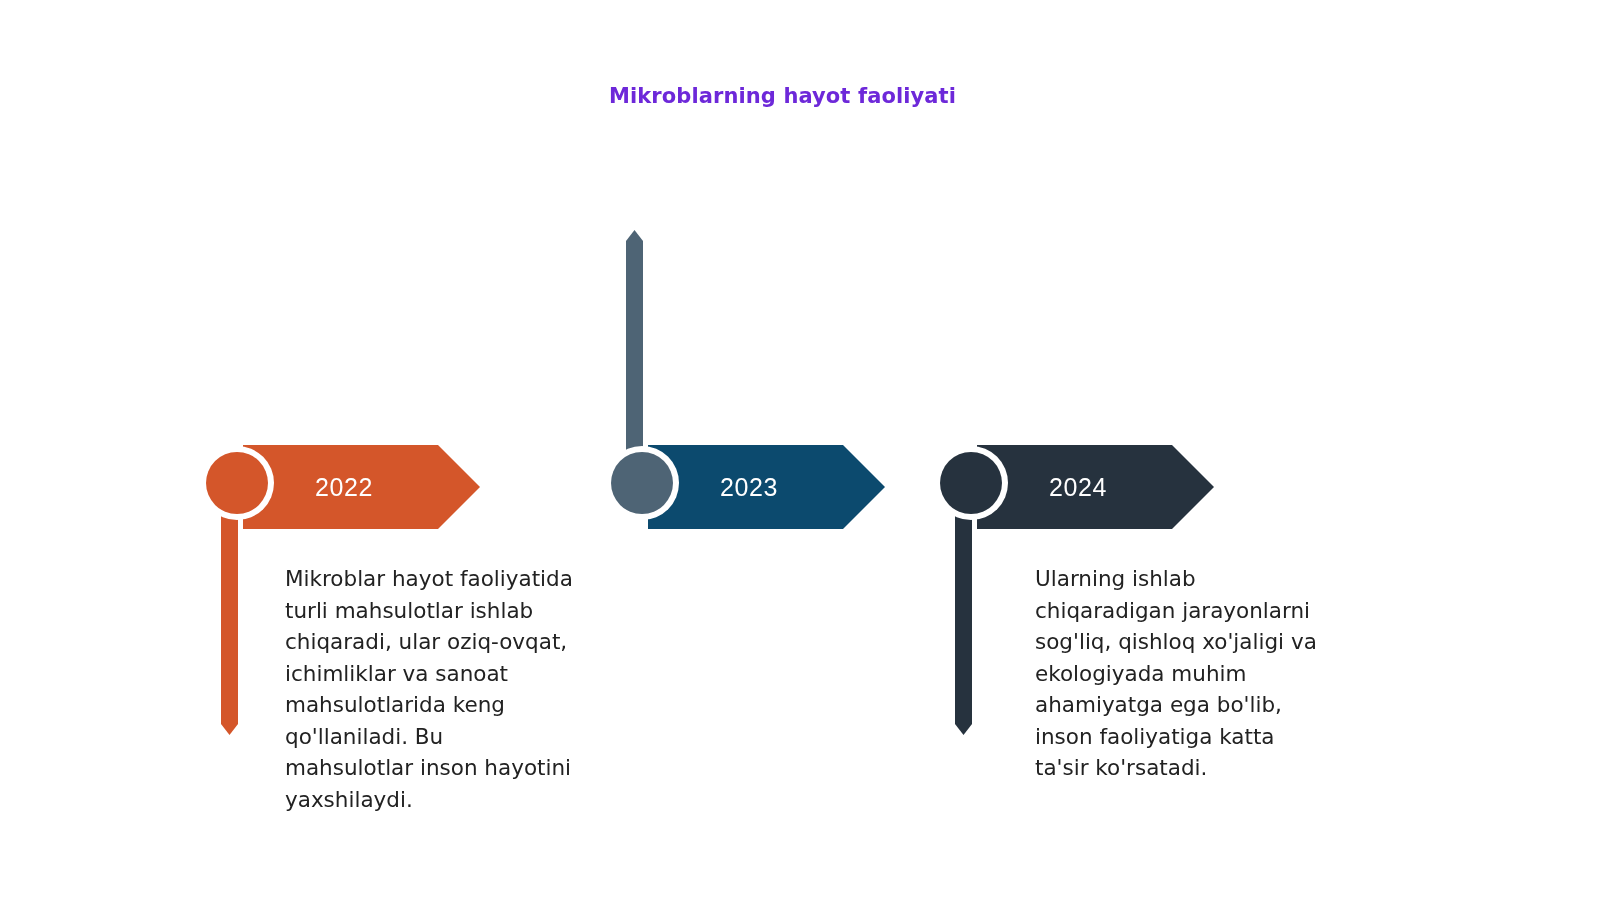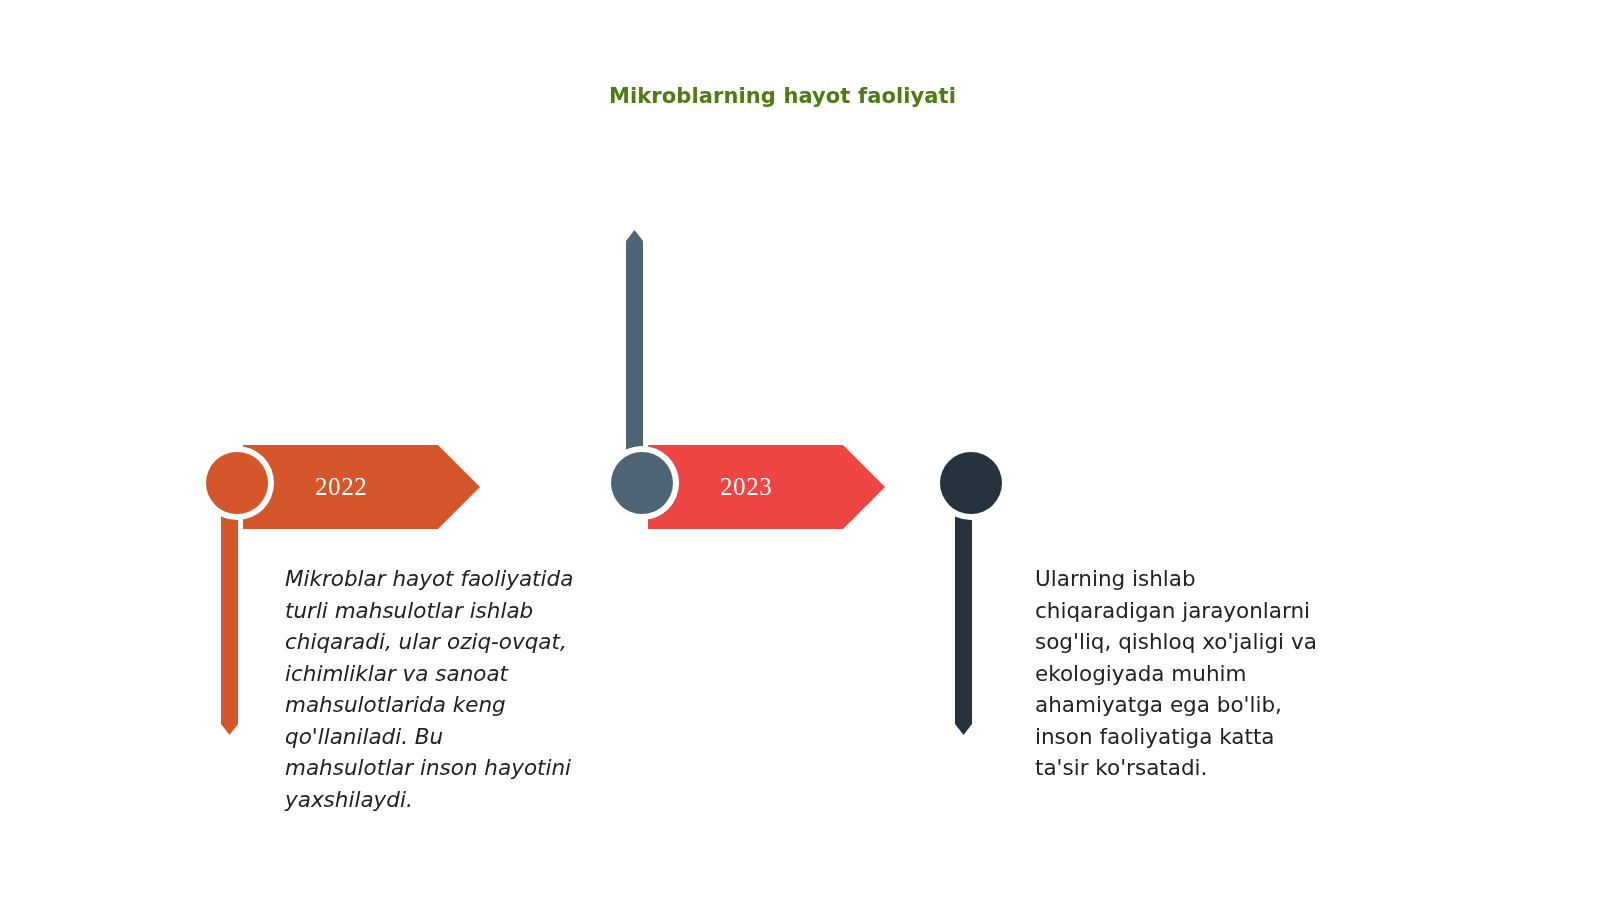--- a/index.html
+++ b/index.html
@@ -22,21 +22,21 @@
 
   
   .chart-title {
     position: absolute;
     left: 0;
     top: 84px;
     width: 1565px;
     text-align: center;
     font-size: 21px;
     font-weight: 700;
-    color: #4d7c0f;
+    color: #6d28d9;
     letter-spacing: 0.1px;
     font-family: "DejaVu Sans", sans-serif;
   }
 
   
   .milestone {
     position: absolute;
     top: 0;
     left: 0;
     width: 100%;
@@ -52,21 +52,21 @@
     -webkit-clip-path: polygon(0 0, calc(100% - 42px) 0, 100% 50%, calc(100% - 42px) 100%, 0 100%);
     clip-path: polygon(0 0, calc(100% - 42px) 0, 100% 50%, calc(100% - 42px) 100%, 0 100%);
     display: flex;
     align-items: center;
   }
   .chevron-year {
     font-size: 25px;
     font-weight: 300;
     color: #ffffff;
     letter-spacing: 0.6px;
-    font-family: Liberation Serif, serif;
+    font-family: Liberation Sans, sans-serif;
     white-space: nowrap;
   }
 
   
   .marker-ring {
     position: absolute;
     width: 74px;
     height: 74px;
     border-radius: 50%;
     background: #ffffff;
@@ -114,47 +114,50 @@
 
     <div class="stem stem-down" style="left:221px; top:497px; height:238px; background:#d4562a;"></div>
 
     <div class="chevron" style="left:243px; top:445px; width:237px; background:#d4562a;">
       <span class="chevron-year" style="margin-left:72px;">2022</span>
     </div>
 
     <div class="marker-ring" style="left:200px; top:446px;"></div>
     <div class="marker-dot" style="left:206px; top:452px; background:#d4562a;"></div>
 
-    <div class="description" style="left:285px; top:563px; width:370px;font-style:italic;">Mikroblar hayot faoliyatida
+    <div class="description" style="left:285px; top:563px; width:370px;">Mikroblar hayot faoliyatida
 turli mahsulotlar ishlab
 chiqaradi, ular oziq-ovqat,
 ichimliklar va sanoat
 mahsulotlarida keng
 qo'llaniladi. Bu
 mahsulotlar inson hayotini
 yaxshilaydi.</div>
   </div>
 
   <div class="milestone">
 
     <div class="stem stem-up" style="left:626px; top:230px; height:232px; background:#4e6475;"></div>
 
-    <div class="chevron" style="left:648px; top:445px; width:237px; background:#ef4444;">
+    <div class="chevron" style="left:648px; top:445px; width:237px; background:#0c4a6e;">
       <span class="chevron-year" style="margin-left:72px;">2023</span>
     </div>
 
     <div class="marker-ring" style="left:605px; top:446px;"></div>
     <div class="marker-dot" style="left:611px; top:452px; background:#4e6475;"></div>
 
   </div>
 
   <div class="milestone">
 
     <div class="stem stem-down" style="left:955px; top:497px; height:238px; background:#26323e;"></div>
 
+    <div class="chevron" style="left:977px; top:445px; width:237px; background:#26323e;">
+      <span class="chevron-year" style="margin-left:72px;">2024</span>
+    </div>
 
     <div class="marker-ring" style="left:934px; top:446px;"></div>
     <div class="marker-dot" style="left:940px; top:452px; background:#26323e;"></div>
 
     <div class="description" style="left:1035px; top:563px; width:360px;">Ularning ishlab
 chiqaradigan jarayonlarni
 sog'liq, qishloq xo'jaligi va
 ekologiyada muhim
 ahamiyatga ega bo'lib,
 inson faoliyatiga katta

